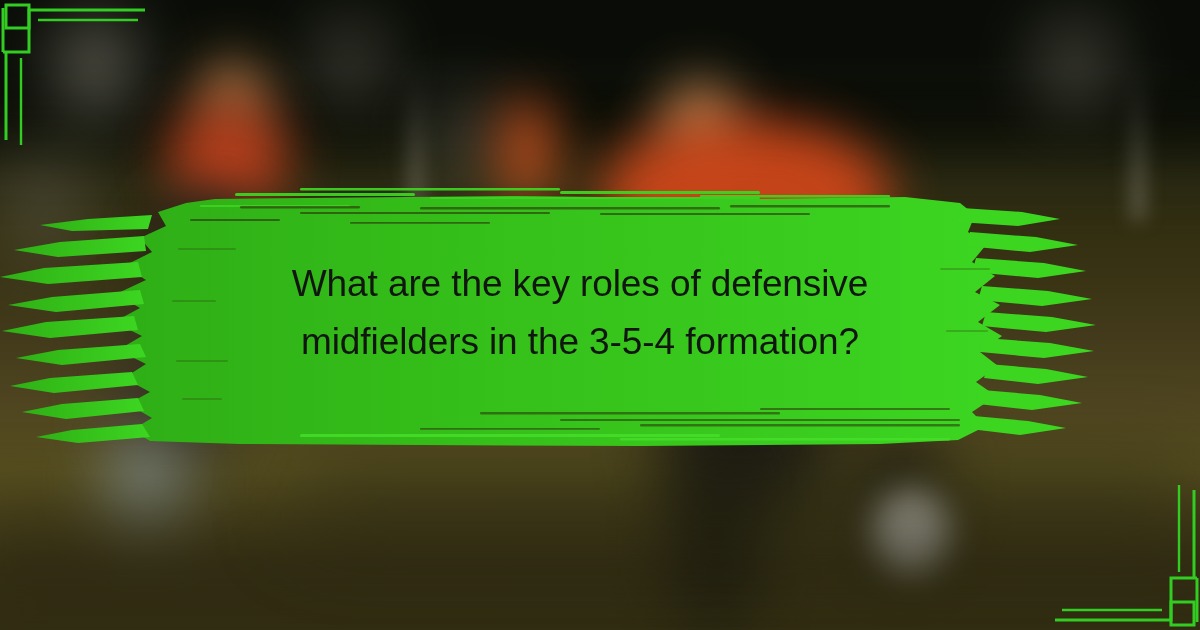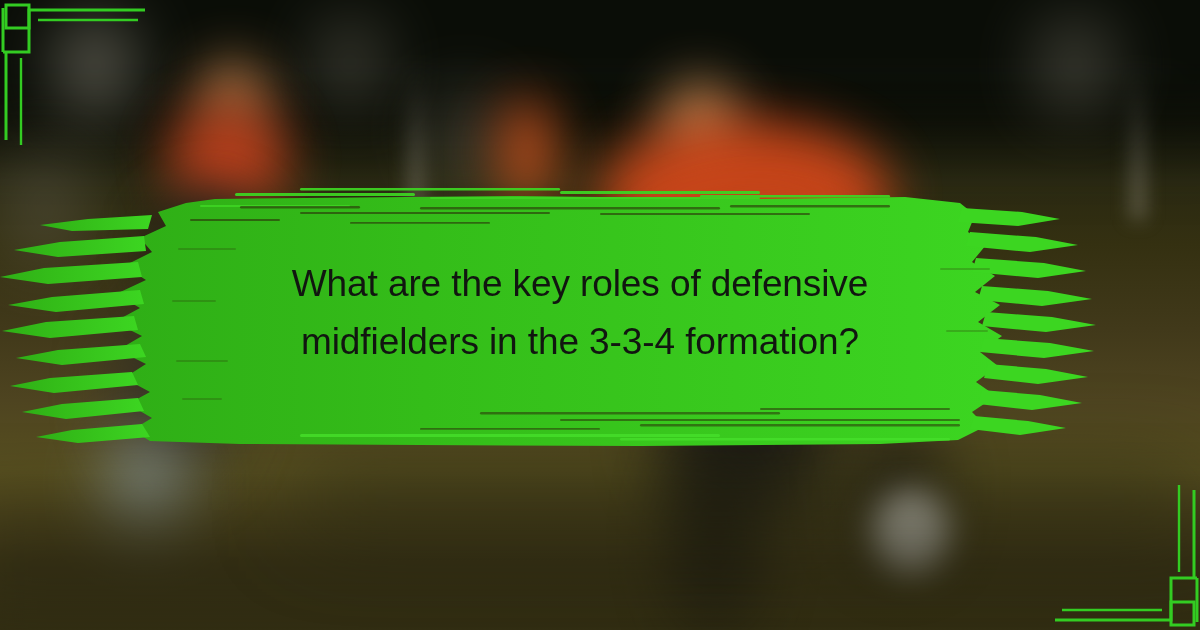--- a/index.html
+++ b/index.html
@@ -223,21 +223,21 @@
         <rect x="172" y="300" width="44" height="2" rx="1"></rect>
         <rect x="176" y="360" width="52" height="2" rx="1"></rect>
         <rect x="182" y="398" width="40" height="2" rx="1"></rect>
         <rect x="940" y="268" width="50" height="2" rx="1"></rect>
         <rect x="946" y="330" width="42" height="2" rx="1"></rect>
       </g>
     </svg>
   </div>
 
   <div class="headline">What are the key roles of defensive
-midfielders in the 3-3-4 formation?</div>
+midfielders in the 3-5-4 formation?</div>
 
   <svg class="corner-svg corner-tl" viewBox="0 0 200 200">
     <g fill="none" stroke="#33cc22" stroke-width="3">
       <rect x="6" y="5" width="23" height="23"></rect>
       <path d="M 3 52 L 3 8 L 3 8 M 3 52 L 29 52 L 29 29 L 29 10 L 145 10"></path>
       <path d="M 6 52 L 6 140"></path>
     </g>
     <g fill="none" stroke="#33cc22" stroke-width="2.4">
       <path d="M 38 20 L 138 20"></path>
       <path d="M 21 58 L 21 145"></path>

